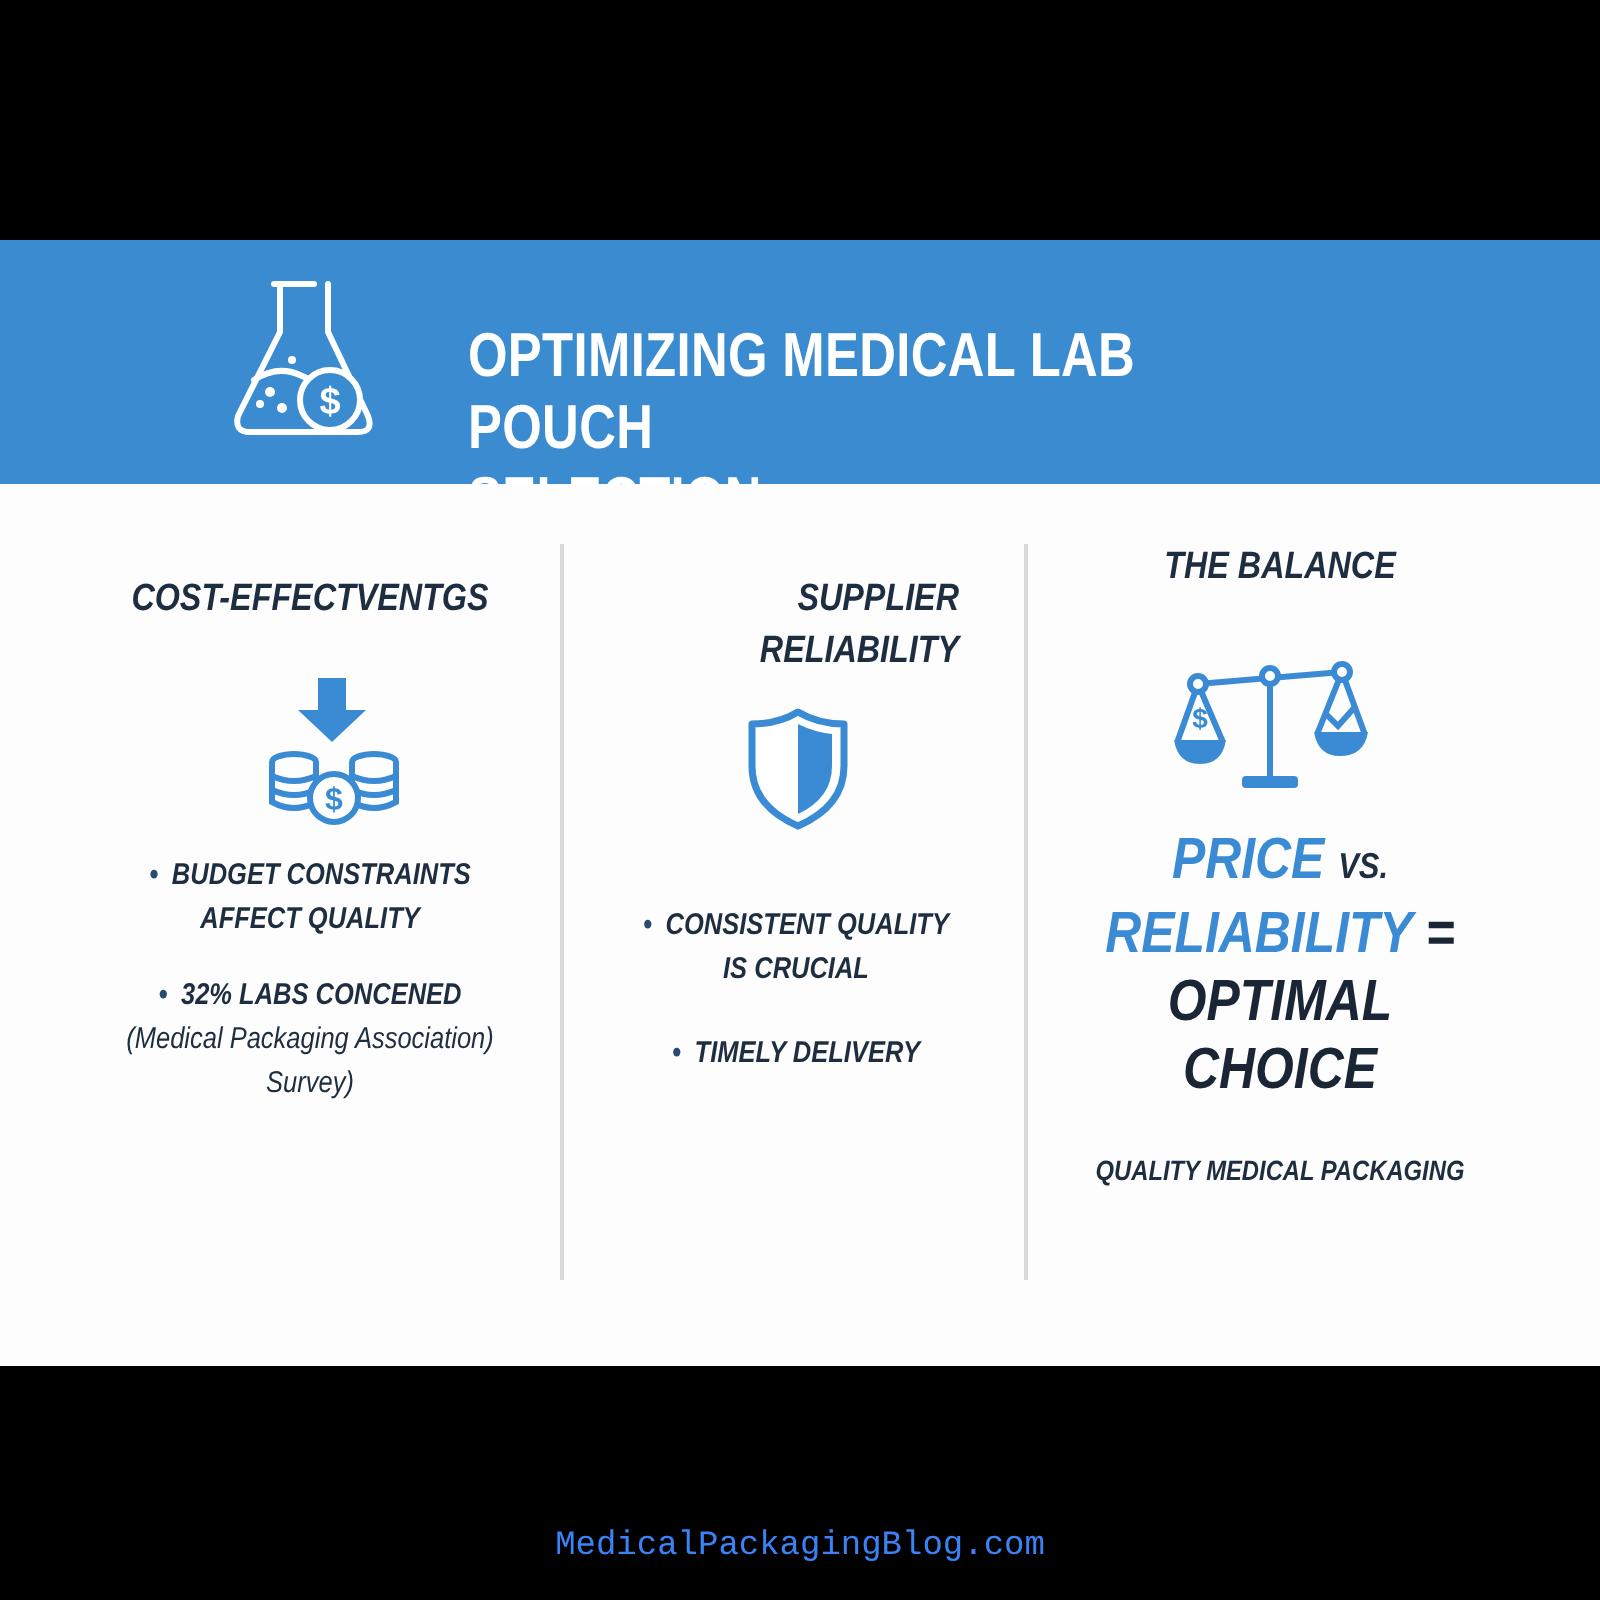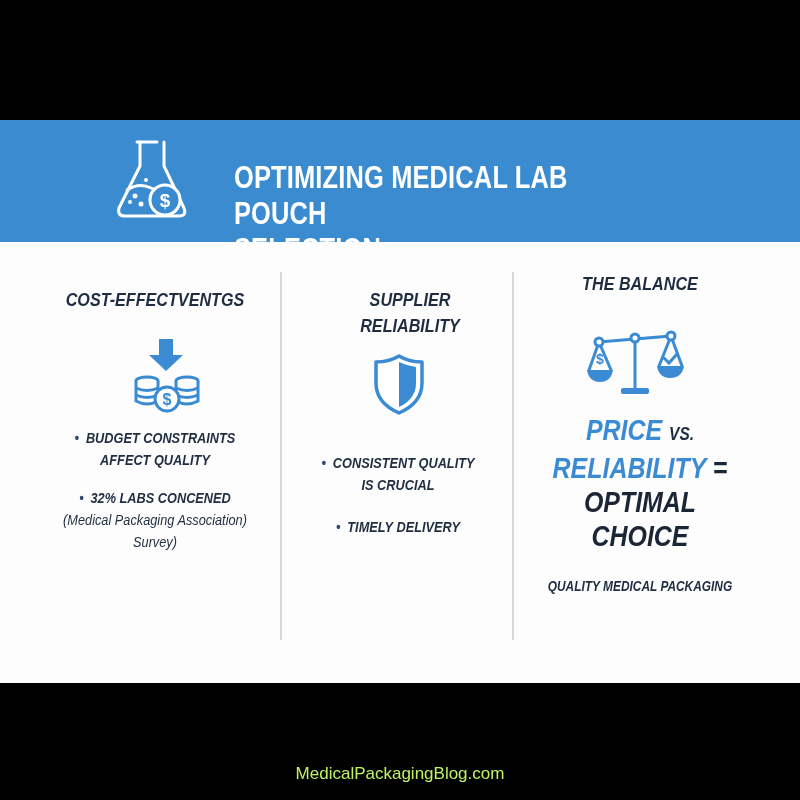--- a/index.html
+++ b/index.html
@@ -36,21 +36,21 @@
   .note { font-size: 15px; line-height: 22px; color: #1e2d40; transform: scaleX(0.85); }
   .big { font-weight: bold; font-size: 29px; line-height: 34px; transform: scaleX(0.86); }
   .blue { color: #3a8bd4; }
   .small-vs { font-size: 18px; color: #1e2d40; }
   .dark { color: #1a2535; }
   .footer {
     position: absolute; left: 0; top: 683px; width: 800px; height: 117px; background: #000;
   }
   .footer-text {
     position: absolute; left: 0; top: 764px; width: 800px; text-align: center;
-    color: #bef264; font-size: 17px; font-family: Liberation Sans, sans-serif;
+    color: #3b82f6; font-size: 17px; font-family: Liberation Mono, monospace;
   }
   svg { display: block; }
 </style>
 </head>
 <body>
 
 <div class="top-band"></div>
 
 <div class="header"></div>
 <div class="header-icon">
@@ -103,21 +103,21 @@
   </div>
   <div class="bullet" style="margin-top:16px;">
     <span class="dot">•</span><span>32% LABS CONCENED</span>
   </div>
   <div class="note">
     <span>(Medical Packaging Association)</span><br>
     <span>Survey)</span>
   </div>
 </div>
 
-<div class="col" style="left:300px; top:287px; width:220px;">
+<div class="col" style="left:276px; top:287px; width:220px;text-align:right;">
   <div class="col-title">SUPPLIER</div>
   <div class="col-title">RELIABILITY</div>
 </div>
 <div style="position:absolute; left:373px; top:353px;">
   <svg width="52" height="62" viewBox="0 0 52 62">
     <path d="M26 3 Q36 9 49 9 V30 Q49 50 26 60 Q3 50 3 30 V9 Q16 9 26 3 Z" fill="#fff" stroke="#3a8bd4" stroke-width="3.5" stroke-linejoin="round"></path>
     <path d="M26 9 Q34 13 43 14 V30 Q43 46 26 54 Z" fill="#3a8bd4"></path>
   </svg>
 </div>
 <div class="col" style="left:288px; top:452px; width:220px;">

